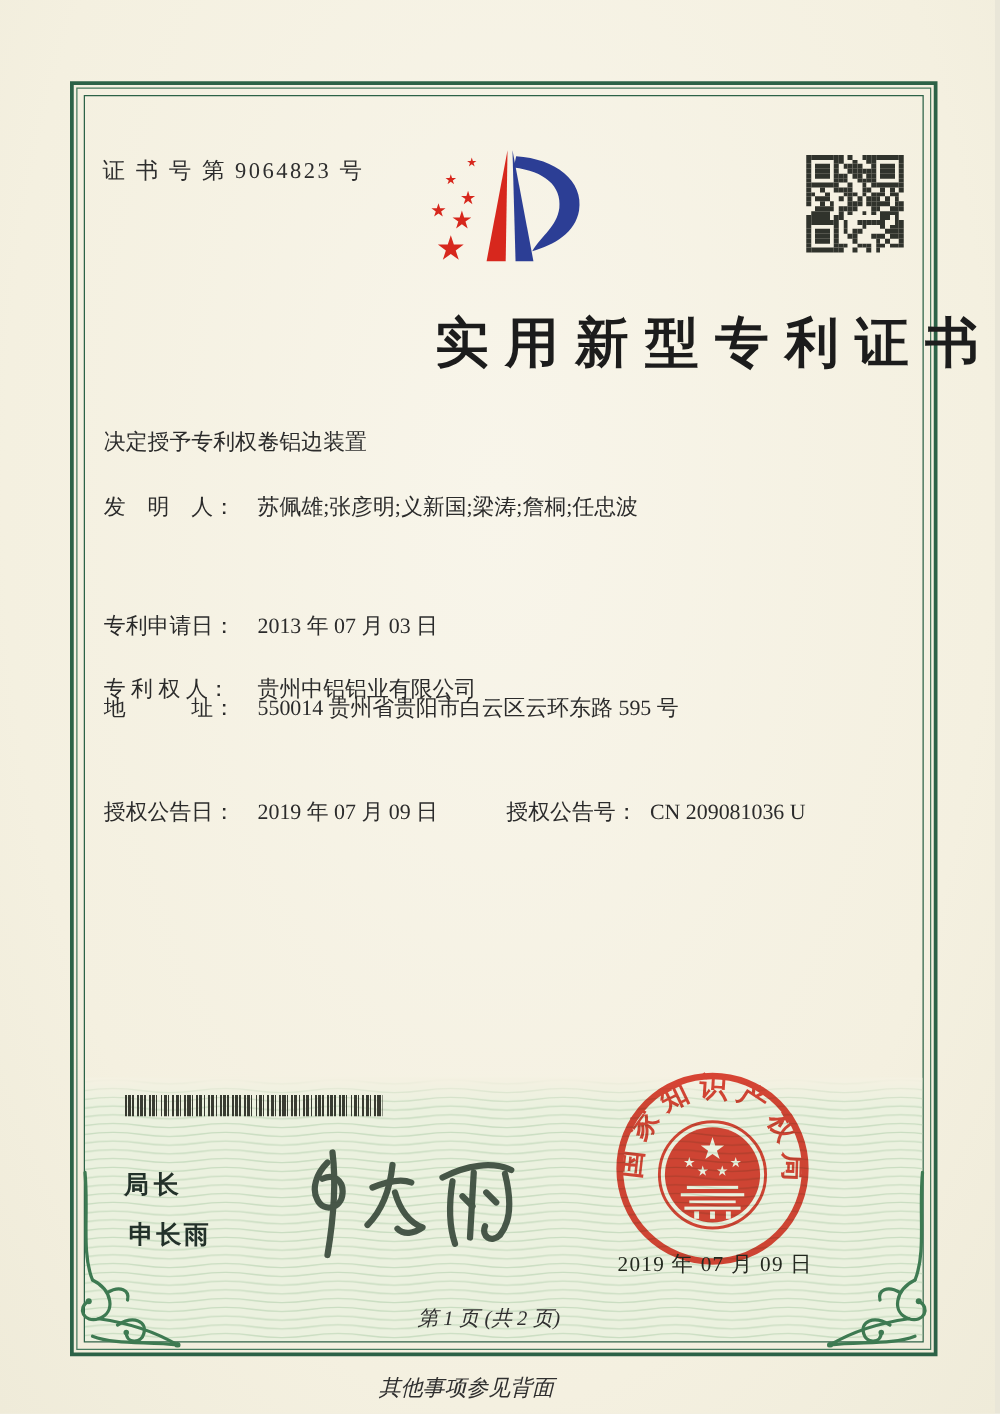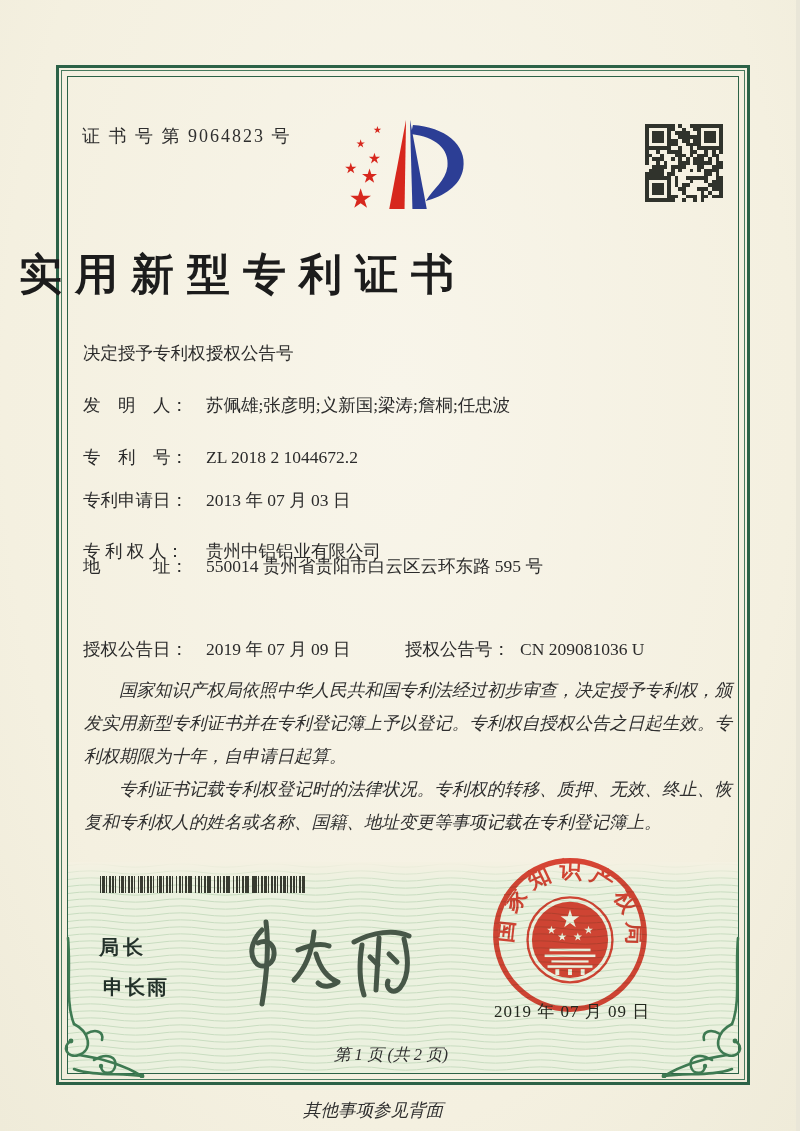--- a/index.html
+++ b/index.html
@@ -20,21 +20,21 @@
   .cert-no{position:absolute; left:82px; top:124px; font-size:18px; letter-spacing:2px; color:#2e2e2e;}
 
   .logo{position:absolute; left:334px; top:114px; width:148px; height:104px;}
 
   .qr{position:absolute; left:645px; top:124px; width:78px; height:78px;
       display:grid; grid-template-columns:repeat(21,1fr); grid-template-rows:repeat(21,1fr);
       background:transparent;}
   .qr .qc{background:transparent;}
   .qr .qc.on{background:#30332c;}
 
-  .title{position:absolute; left:0; right:0; top:246px; text-align:left;
+  .title{position:absolute; left:0; right:0; top:246px; text-align:right;
          font-size:43px; font-weight:bold; letter-spacing:13px; padding-left:19px; color:#1c1c1c;}
 
   .row{position:absolute; left:83px; font-size:17.5px; color:#2b2b2b; white-space:nowrap;}
   .row .lbl{display:inline-block; width:123px; white-space:pre;}
   .row.second{left:405px;}
   .row.second .lbl{width:115px;}
 
   .paras{position:absolute; left:84px; top:674px; width:648px;
          font-size:17.5px; line-height:33px; font-style:italic;
          text-align:justify; color:#2f2f2f;}
@@ -586,48 +586,41 @@
       <div class="qc"></div>
       <div class="qc"></div>
       <div class="qc"></div>
       <div class="qc"></div>
       <div class="qc"></div>
     </div>
 
   <div class="title">实用新型专利证书</div>
 
   <div class="row" style="top:341px">
-    <span class="lbl">决定授予专利权：</span><span>授权公告号</span>
+    <span class="lbl">决定授予专利权：</span><span>卷铝边装置</span>
   </div>
   <div class="row" style="top:393px">
     <span class="lbl">发　明　人：</span><span>苏佩雄;张彦明;义新国;梁涛;詹桐;任忠波</span>
   </div>
-  <div class="row" style="top:445px">
-    <span class="lbl">专　利　号：</span><span>ZL 2018 2 1044672.2</span>
-  </div>
   <div class="row" style="top:488px">
     <span class="lbl">专利申请日：</span><span>2013 年 07 月 03 日</span>
   </div>
   <div class="row" style="top:539px">
     <span class="lbl">专 利 权 人：</span><span>贵州中铝铝业有限公司</span>
   </div>
   <div class="row" style="top:554px">
     <span class="lbl">地　　　址：</span><span>550014 贵州省贵阳市白云区云环东路 595 号</span>
   </div>
   <div class="row" style="top:637px">
     <span class="lbl">授权公告日：</span><span>2019 年 07 月 09 日</span>
   </div>
   <div class="row second" style="top:637px">
     <span class="lbl">授权公告号：</span><span>CN 209081036 U</span>
   </div>
 
-  <div class="paras">
-    <p>国家知识产权局依照中华人民共和国专利法经过初步审查，决定授予专利权，颁发实用新型专利证书并在专利登记簿上予以登记。专利权自授权公告之日起生效。专利权期限为十年，自申请日起算。</p>
-    <p>专利证书记载专利权登记时的法律状况。专利权的转移、质押、无效、终止、恢复和专利权人的姓名或名称、国籍、地址变更等事项记载在专利登记簿上。</p>
-  </div>
 
   <div class="barcode"></div>
 
   <div class="director-label">局长</div>
   <div class="director-name">申长雨</div>
 
   <svg class="signature" viewBox="0 0 190 95">
     <g fill="none" stroke="#3a4a3c" stroke-width="5" stroke-linecap="round" stroke-linejoin="round" opacity="0.92">
       <path d="M34,14 C25,23 21,35 26,44 C31,54 45,51 46,39 C47,28 39,23 30,27"></path>
       <path d="M38,6 C41,30 39,58 34,88"></path>

